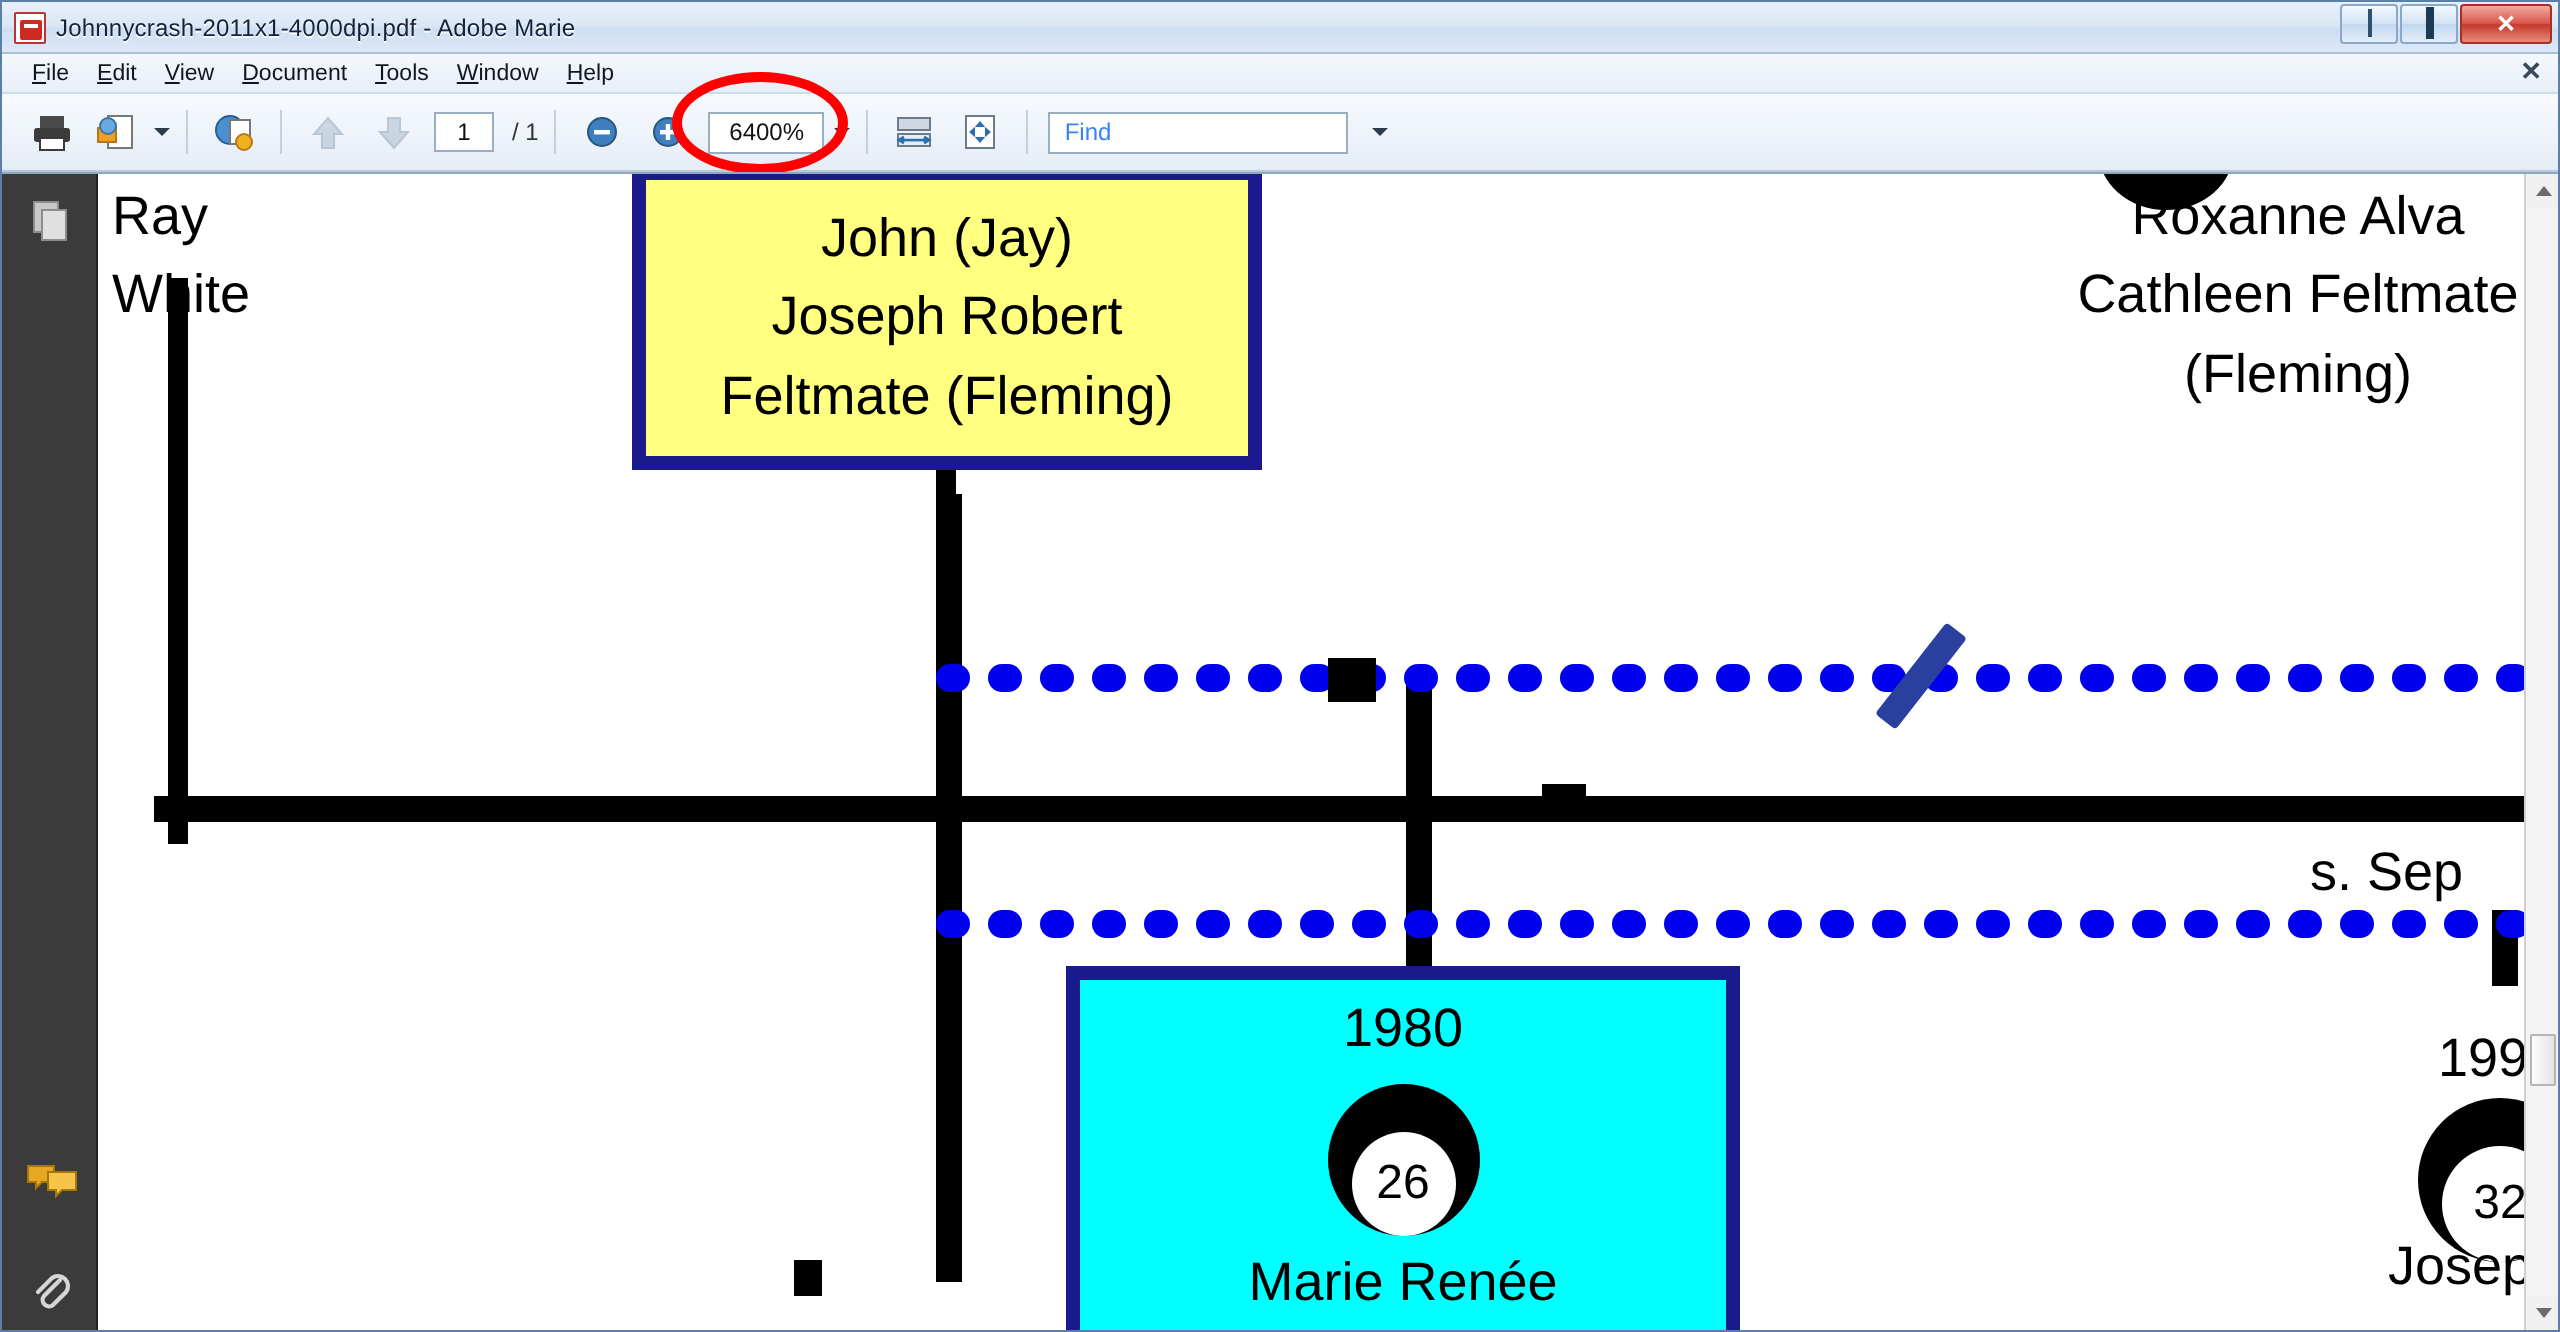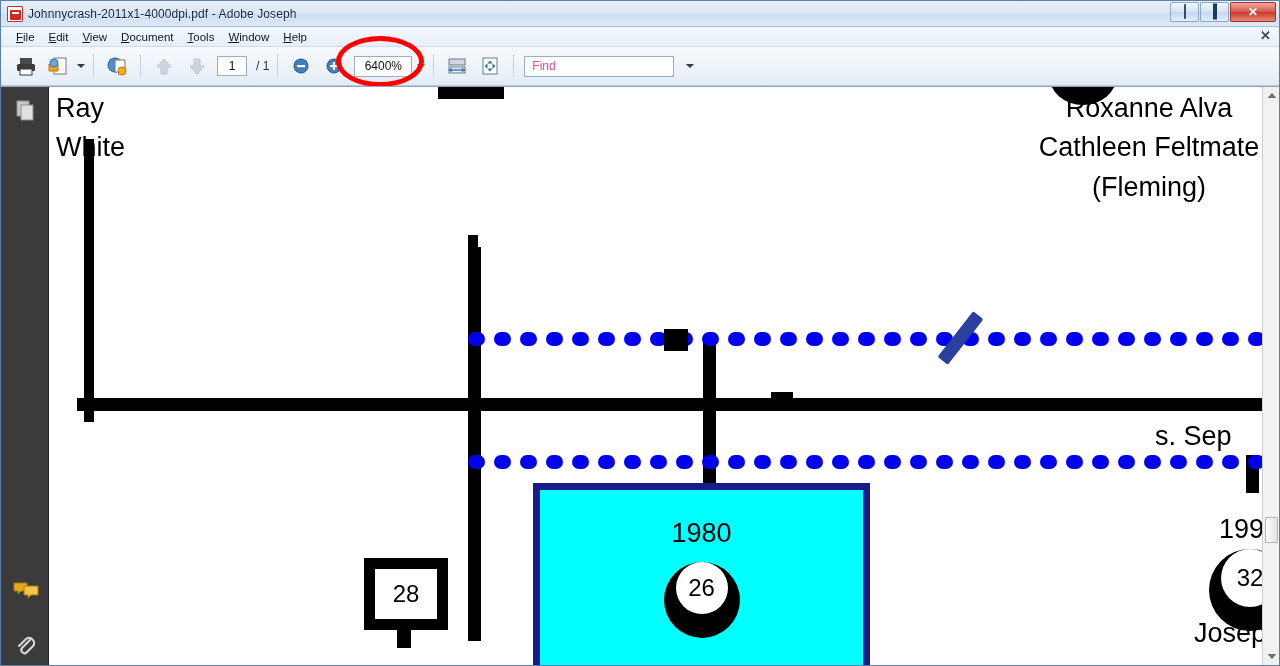--- a/index.html
+++ b/index.html
@@ -103,21 +103,21 @@
     font-size:12px; color:#111; line-height:19px; text-align:center;
   }
   .zoomcaret { margin-left:5px; }
   .redoval {
     position:absolute; left:-18px; top:-20px; width:88px; height:51px;
     border:5px solid #ff0000; border-radius:50%/50%; pointer-events:none;
   }
 
   .findbox {
     width:150px; height:21px; background:#fff; border:1px solid #9aaec2;
-    font-size:12px; color:#ec4899; line-height:19px; padding-left:7px;
+    font-size:12px; color:#3b82f6; line-height:19px; padding-left:7px;
     margin-left:2px;
   }
   .findcaret { margin-left:9px; }
 
   
   .main { flex:1 1 auto; display:flex; position:relative; background:#fff;
     border-top:1px solid #8fa8c0; overflow:hidden; }
 
   .navpane {
     width:48px; flex:0 0 48px; background:#3b3b3b;
@@ -164,21 +164,21 @@
     position:absolute; background:#000;
     display:flex; align-items:center; justify-content:center;
   }
   .malebox .inner {
     background:#fff; width:calc(100% - 22px); height:calc(100% - 22px);
     display:flex; align-items:center; justify-content:center;
     font-size:24px; color:#000;
   }
   .femcirc {
     position:absolute; border-radius:50%; background:#000;
-    display:flex; align-items:flex-start; justify-content:center;
+    display:flex; align-items:flex-end; justify-content:center;
   }
   .femcirc .inner {
     border-radius:50%; background:#fff;
     width:calc(100% - 24px); height:calc(100% - 24px);
     display:flex; align-items:center; justify-content:center;
     font-size:24px; color:#000;
   }
 
   
   .vscroll {
@@ -223,21 +223,21 @@
   .hscroll .harrow{position:absolute;top:0;width:14px;height:14px;display:flex;align-items:center;justify-content:center;}
   .hscroll .harrow.l{left:1px;} .hscroll .harrow.r{right:1px;}
 </style>
 </head>
 <body>
 
 <div id="app">
 
   <div class="titlebar">
     <div class="tb-icon"></div>
-    <div class="title-text">Johnnycrash-2011x1-4000dpi.pdf - Adobe Joseph</div>
+    <div class="title-text">Johnnycrash-2011x1-4000dpi.pdf - Adobe Marie</div>
     <div class="winbtns">
       <div class="winbtn">
         <span class="g"><span class="minglyph"></span></span>
       </div>
       <div class="winbtn">
         <span class="g"><span class="maxglyph"></span></span>
       </div>
       <div class="winbtn close">
         <span class="g">✕</span>
       </div>
@@ -371,20 +371,25 @@
       <div class="page">
 
         <div class="blk" style="left:389px;top:0;width:66px;height:12px;"></div>
 
         <div class="femcirc" style="left:1000px;top:-42px;width:68px;height:60px;border-radius:50%;"></div>
 
         <div class="ptext left" style="left:7px;top:2px;width:190px;">Ray
 White</div>
         <div class="blk" style="left:35px;top:52px;width:10px;height:283px;"></div>
 
+        <div class="namebox yellow" style="left:267px;top:-4px;width:315px;height:152px;">
+          <span style="white-space:pre;">John (Jay)
+Joseph Robert
+Feltmate (Fleming)</span>
+        </div>
         <div class="blk" style="left:419px;top:148px;width:10px;height:20px;"></div>
 
         <div class="ptext" style="left:880px;top:2px;width:440px;">Roxanne Alva
 Cathleen Feltmate
 (Fleming)</div>
 
         <div class="blk" style="left:419px;top:160px;width:13px;height:394px;"></div>
         <div class="blk" style="left:654px;top:250px;width:13px;height:306px;"></div>
         <div class="blk" style="left:1197px;top:368px;width:13px;height:38px;"></div>
 
@@ -462,32 +467,30 @@
             <i style="left:754px"></i>
             <i style="left:780px"></i>
             <i style="left:806px"></i>
 
         </div>
 
         <div class="slash" style="left:905px;top:222px;"></div>
 
         <div class="ptext left" style="left:1106px;top:330px;">s. Sep</div>
 
-        <div class="malebox" style="left:315px;top:471px;width:84px;height:72px;">
-          <div class="inner">28</div>
-        </div>
         <div class="blk" style="left:348px;top:543px;width:14px;height:18px;"></div>
 
         <div class="namebox cyan" style="left:484px;top:396px;width:337px;height:190px;">
           <span>1980</span>
           <span style="height:8px"></span>
           <span class="femcirc" style="position:relative;width:76px;height:76px;">
             <span class="inner">26</span>
           </span>
           <span style="height:4px"></span>
+          <span>Marie Renée</span>
         </div>
 
         <div class="ptext left" style="left:1170px;top:423px;">199</div>
         <div class="femcirc" style="left:1160px;top:462px;width:82px;height:82px;">
           <div class="inner">32</div>
         </div>
         <div class="ptext left" style="left:1145px;top:527px;">Joseph</div>
       </div>
 
       <div class="vscroll">

